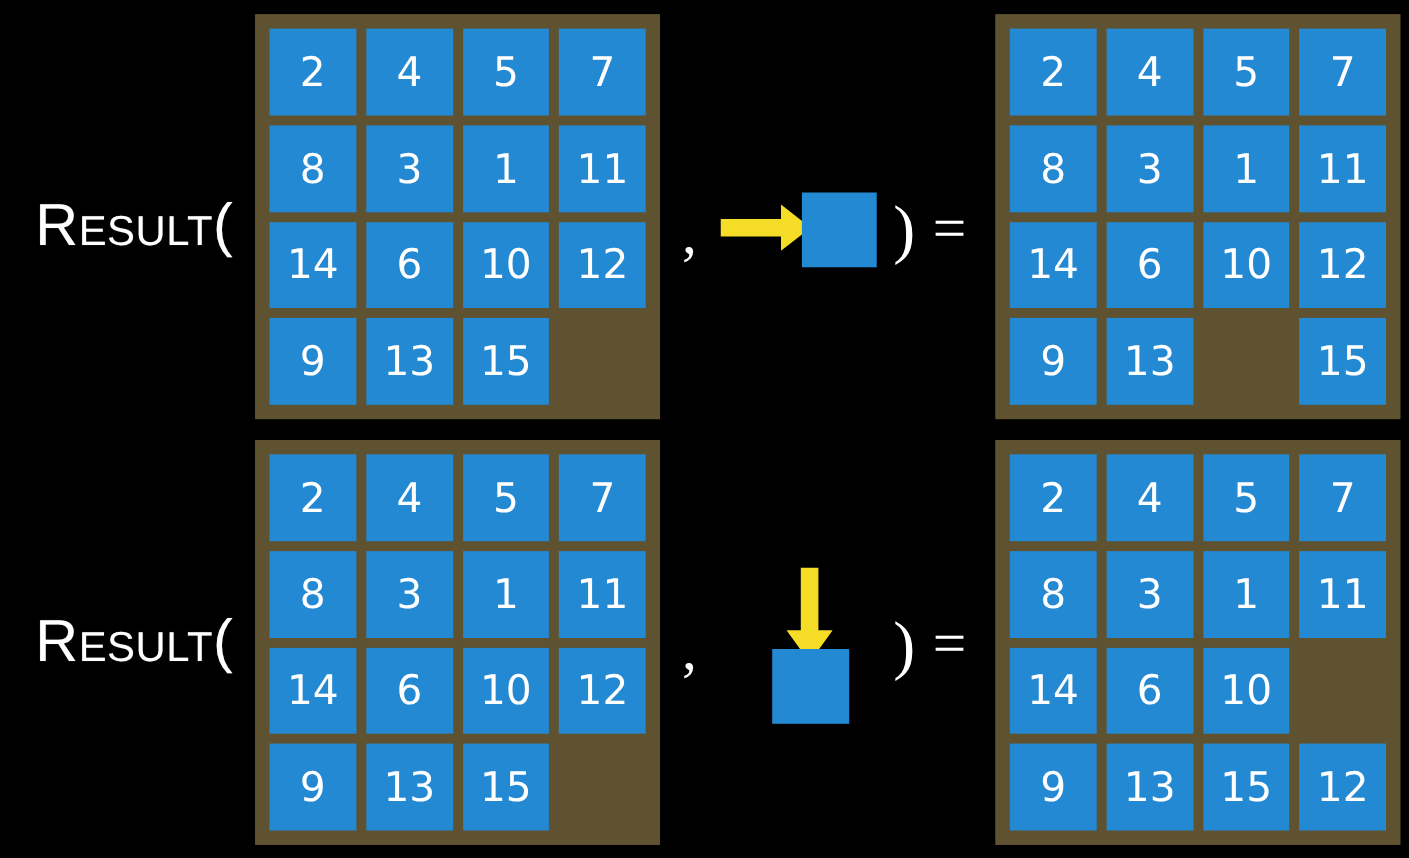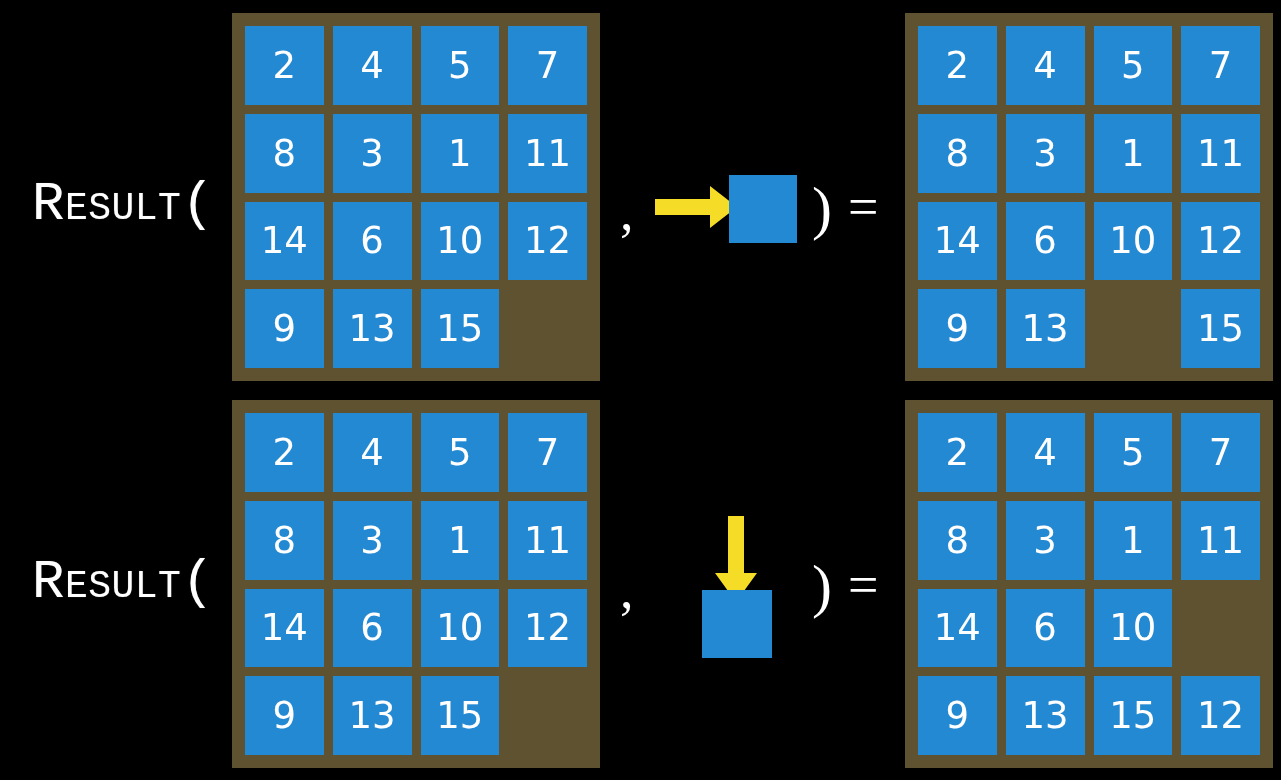--- a/index.html
+++ b/index.html
@@ -13,21 +13,21 @@
     height: 780px;
     background: #000000;
     overflow: hidden;
     font-family: "Liberation Serif", serif;
   }
 
   
   .result-label {
     position: absolute;
     color: #ffffff;
-    font-family: Liberation Mono, monospace;
+    font-family: Liberation Sans, sans-serif;
     font-variant: small-caps;
     font-size: 54px;
     line-height: 1;
     letter-spacing: 0.5px;
     white-space: nowrap;
     text-shadow: 0 0 1px rgba(255,255,255,0.35);
   }
   .paren {
     position: absolute;
     color: #ffffff;

